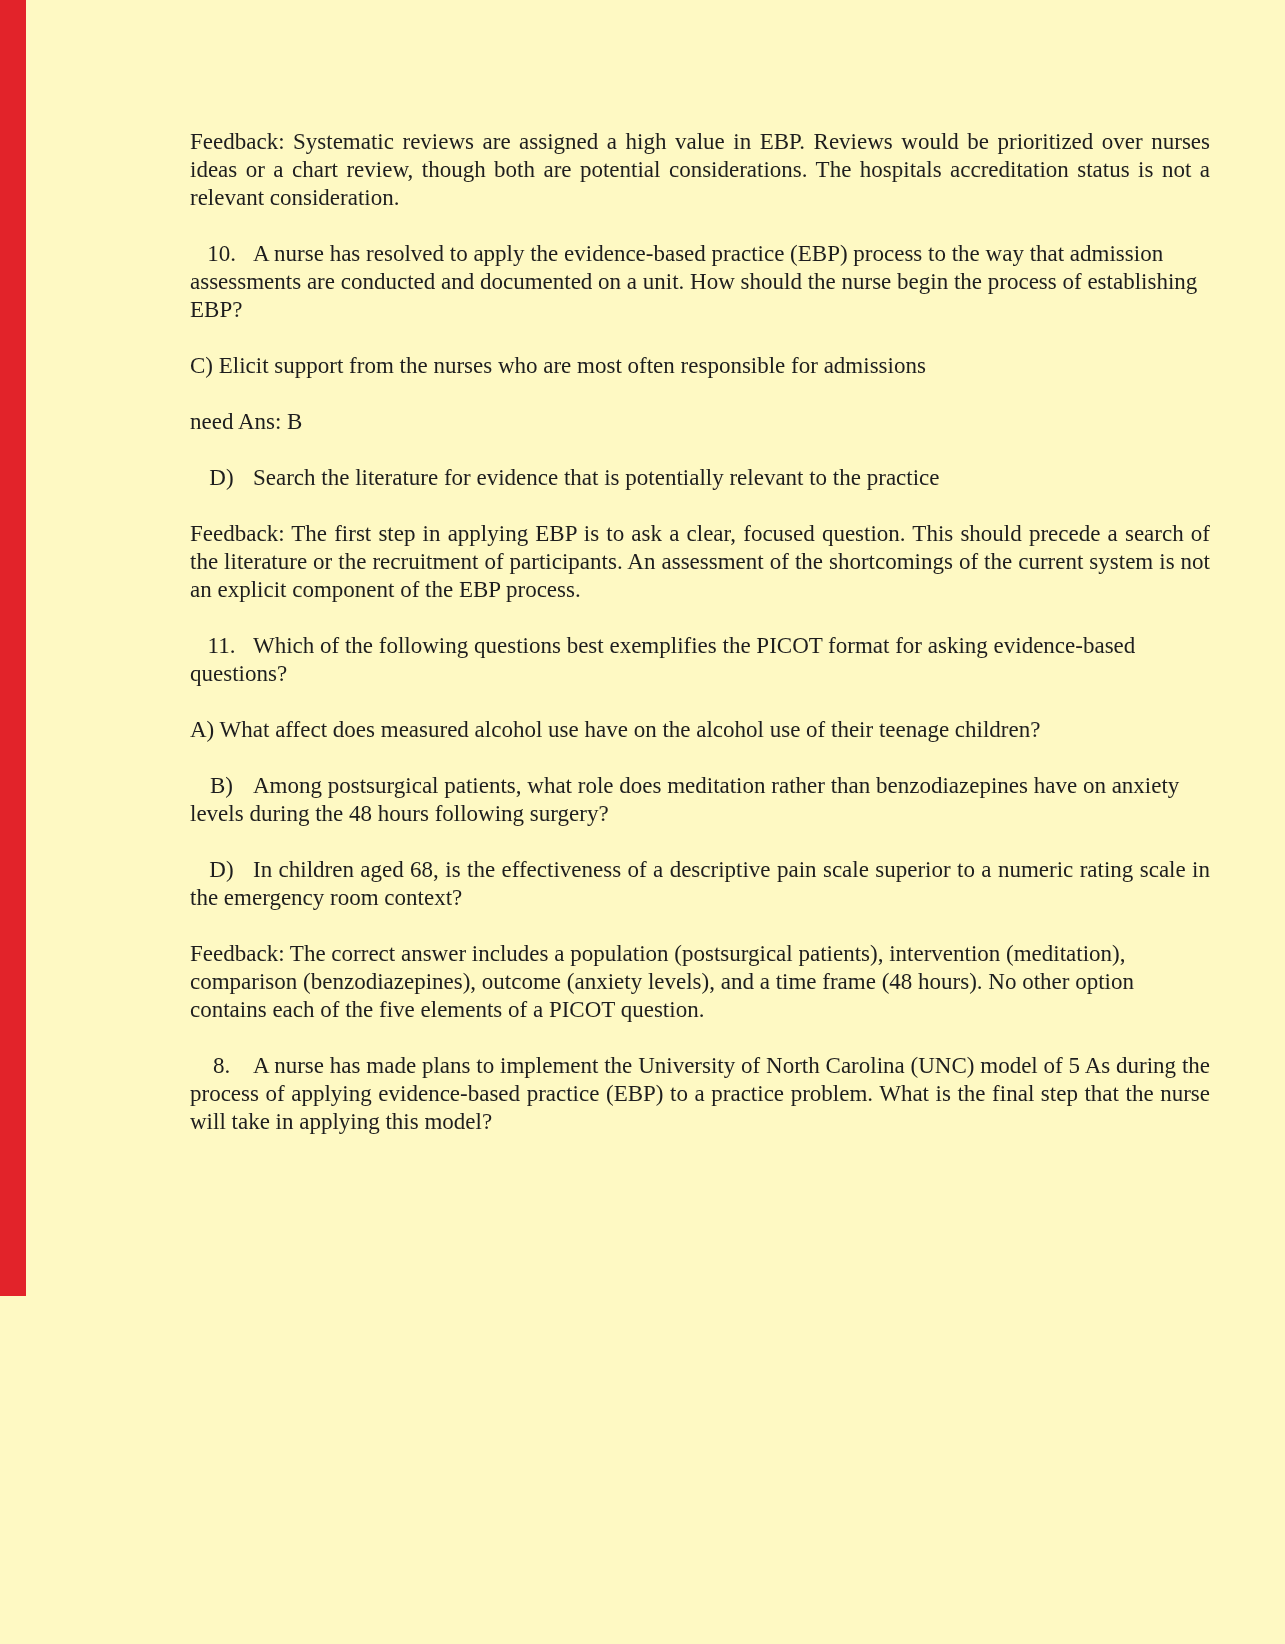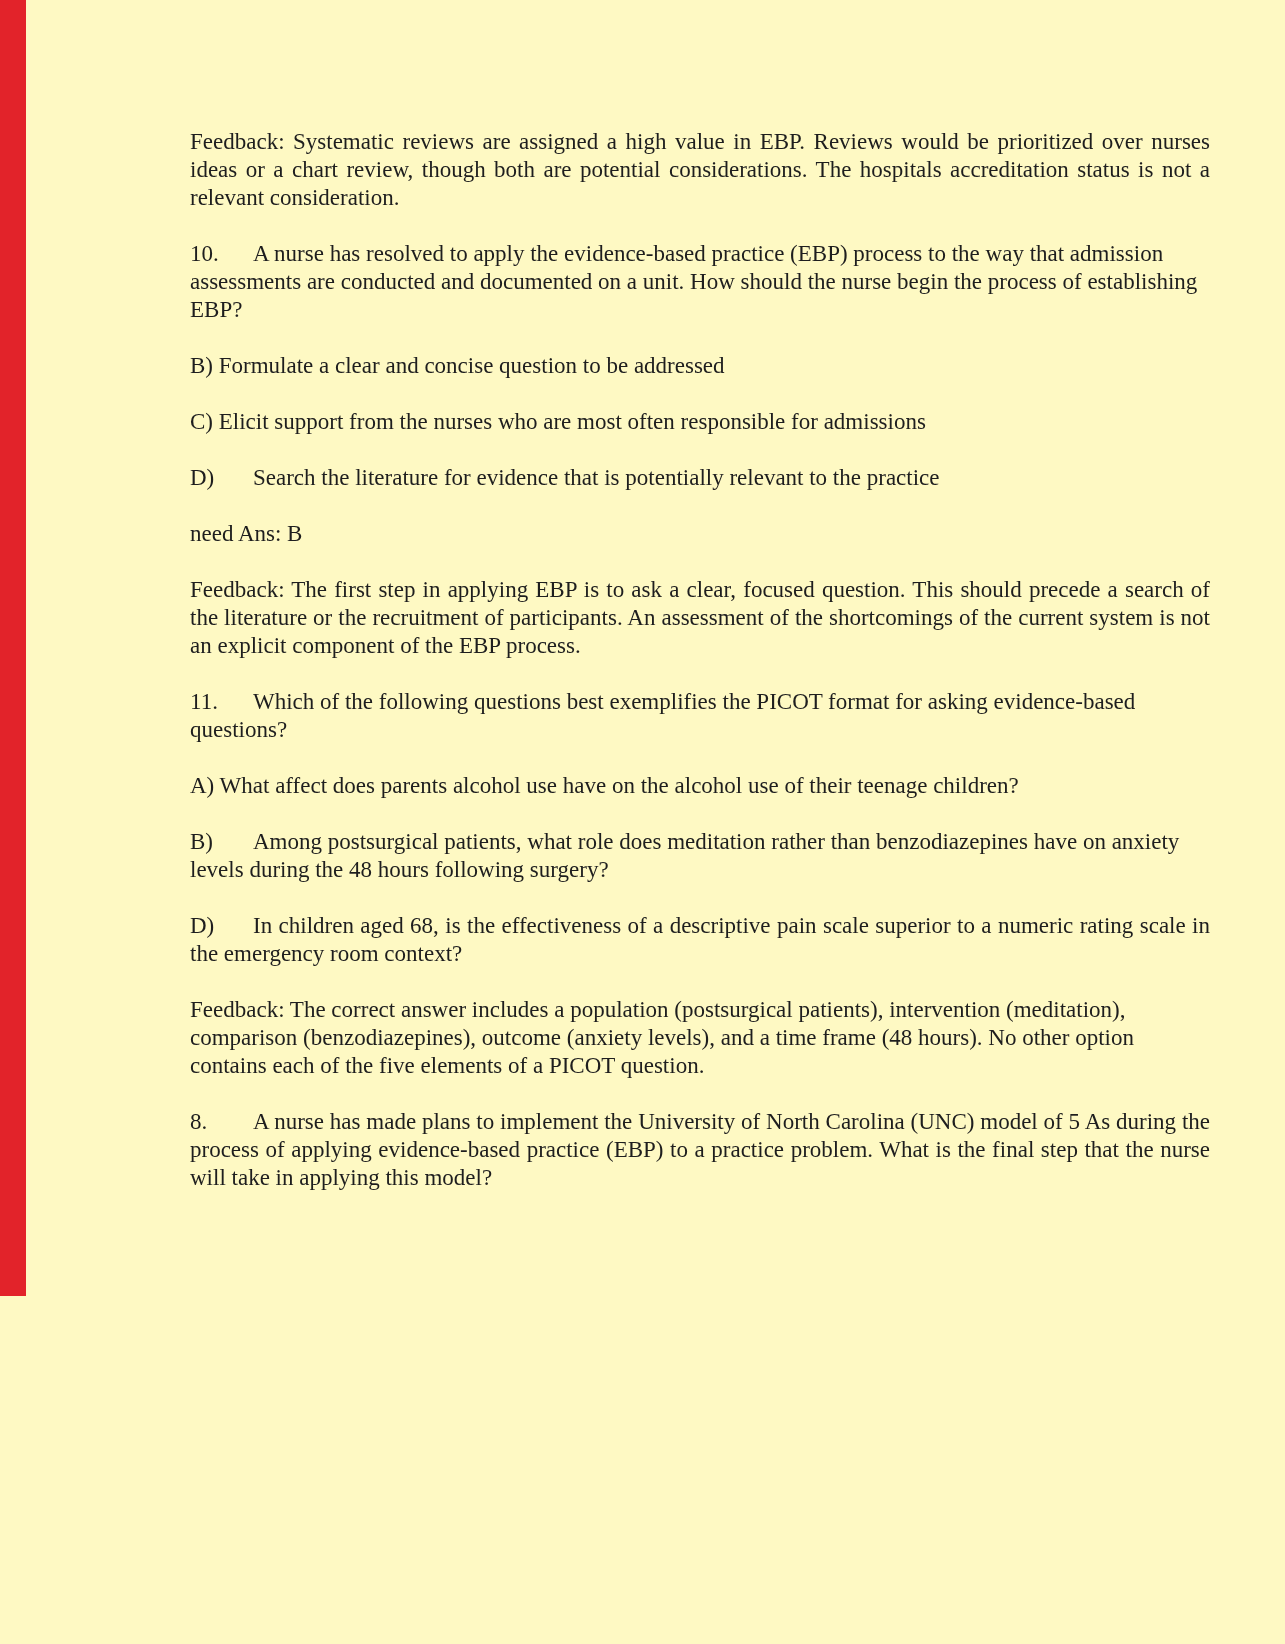--- a/index.html
+++ b/index.html
@@ -33,49 +33,49 @@
   .para {
     margin: 0 0 28px 0;
     text-align: left;
   }
   .para.justify {
     text-align: justify;
   }
   .label.tab {
     display: inline-block;
     width: 63px;
+    text-align: center;
   }
 </style>
 </head>
 <body>
 
 <div class="page" style="background: #fef9c3; padding-left: 21px;">
 
   <div class="red-bar" style="background: rgb(226, 35, 42);"></div>
 
   <div class="content" style="color: rgb(30, 30, 30);">
 
     <p class="para justify"><span>Feedback: Systematic reviews are assigned a high value in EBP. Reviews would be prioritized over nurses ideas or a chart review, though both are potential considerations. The hospitals accreditation status is not a relevant consideration.</span></p>
 
     <p class="para"><span class="label tab">10.</span><span>A nurse has resolved to apply the evidence-based practice (EBP) process to the way that admission assessments are conducted and documented on a unit. How should the nurse begin the process of establishing EBP?</span></p>
 
 
-    <p class="para"><span>B) Formulate a clear and concise question to be addressed</span></p>
 
     <p class="para"><span>C) Elicit support from the nurses who are most often responsible for admissions</span></p>
 
+    <p class="para"><span>need Ans: B</span></p>
+
     <p class="para"><span class="label tab">D)</span><span>Search the literature for evidence that is potentially relevant to the practice</span></p>
-
-    <p class="para"><span>need Ans: B</span></p>
 
     <p class="para justify"><span>Feedback: The first step in applying EBP is to ask a clear, focused question. This should precede a search of the literature or the recruitment of participants. An assessment of the shortcomings of the current system is not an explicit component of the EBP process.</span></p>
 
     <p class="para"><span class="label tab">11.</span><span>Which of the following questions best exemplifies the PICOT format for asking evidence-based questions?</span></p>
 
-    <p class="para"><span>A) What affect does parents alcohol use have on the alcohol use of their teenage children?</span></p>
+    <p class="para"><span>A) What affect does measured alcohol use have on the alcohol use of their teenage children?</span></p>
 
     <p class="para"><span class="label tab">B)</span><span>Among postsurgical patients, what role does meditation rather than benzodiazepines have on anxiety levels during the 48 hours following surgery?</span></p>
 
 
     <p class="para justify"><span class="label tab">D)</span><span>In children aged 68, is the effectiveness of a descriptive pain scale superior to a numeric rating scale in the emergency room context?</span></p>
 
     <p class="para"><span>Feedback: The correct answer includes a population (postsurgical patients), intervention (meditation), comparison (benzodiazepines), outcome (anxiety levels), and a time frame (48 hours). No other option contains each of the five elements of a PICOT question.</span></p>
 
     <p class="para justify"><span class="label tab">8.</span><span>A nurse has made plans to implement the University of North Carolina (UNC) model of 5 As during the process of applying evidence-based practice (EBP) to a practice problem. What is the final step that the nurse will take in applying this model?</span></p>
 

